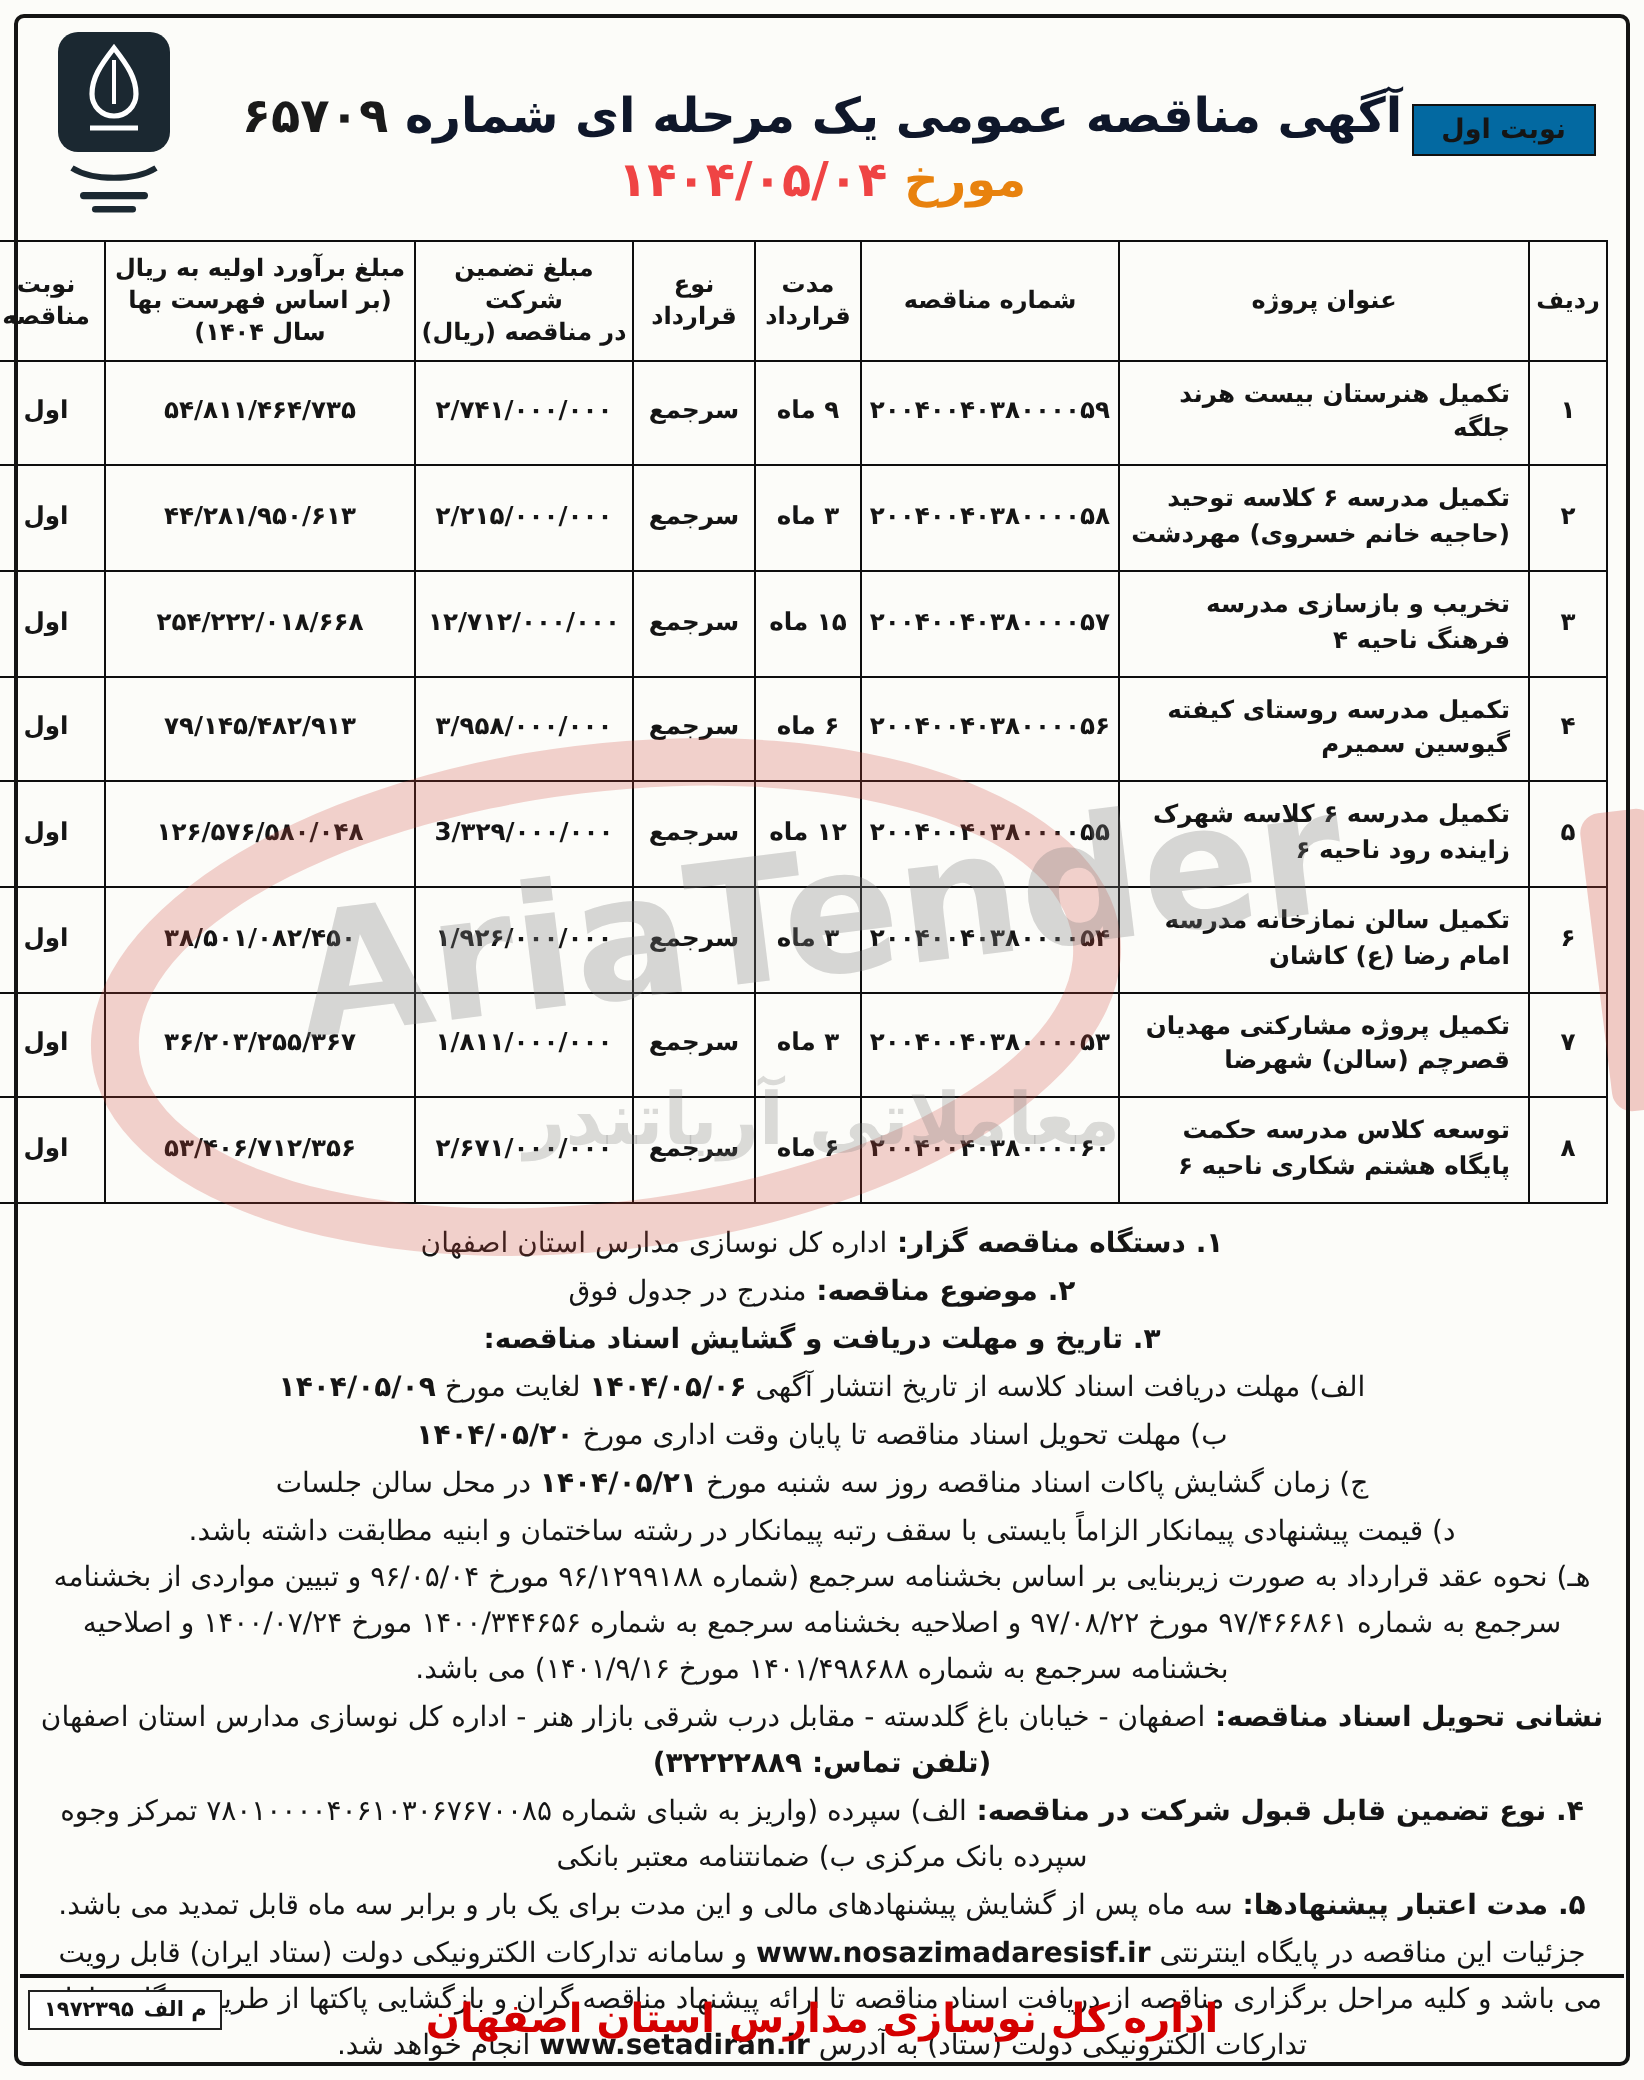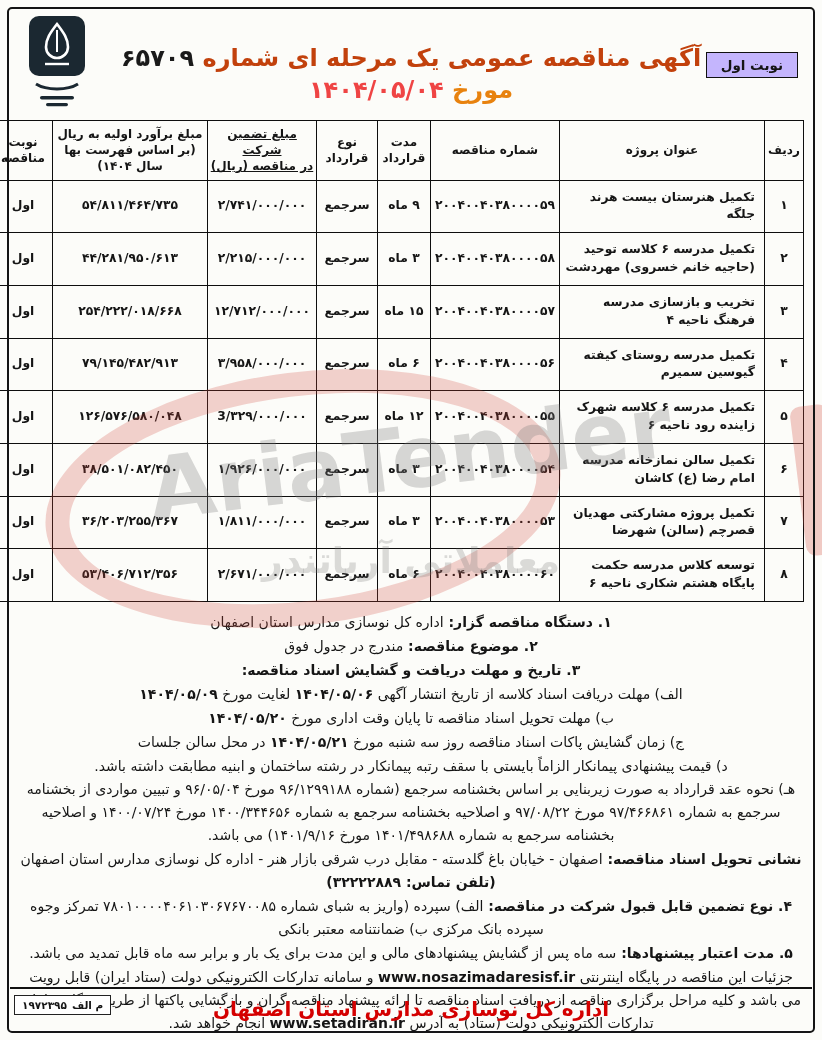--- a/index.html
+++ b/index.html
@@ -16,42 +16,42 @@
     position:absolute;inset:7px;border:2.5px solid #141414;border-radius:5px;
     pointer-events:none;z-index:4;
   }
   .content{position:absolute;inset:10px;padding:2px 8px;z-index:1;}
 
   
   .header{position:relative;height:100px;}
   .emblem{position:absolute;top:2px;left:6px;width:66px;height:96px;}
   .round-box{
     position:absolute;top:40px;right:6px;border:1.6px solid #111;
-    padding:4px 14px;font-size:13.5px;font-weight:700;background:#c4b5fd;
+    padding:4px 14px;font-size:13.5px;font-weight:700;background:#0369a1;
   }
   .page-title{
     text-align:center;padding:30px 90px 0;font-size:24px;font-weight:800;
     line-height:1.35;letter-spacing:.2px;
   }
 
   
   .doc-table{width:100%;border-collapse:collapse;margin-top:8px;table-layout:fixed;background:transparent;}
   .doc-table th,.doc-table td{border:1.7px solid #0e0e0e;vertical-align:middle;}
   .doc-table th{
     font-size:12px;font-weight:800;padding:5px 2px;text-align:center;
     white-space:pre-line;line-height:1.35;
   }
   .doc-table td{font-size:12.3px;font-weight:700;padding:8px 4px;text-align:center;line-height:1.45;}
   .doc-table td.title-cell{text-align:right;padding-right:9px;}
   .doc-table th:nth-child(1){width:34px;}
   .doc-table th:nth-child(2){width:200px;}
   .doc-table th:nth-child(3){width:124px;}
   .doc-table th:nth-child(4){width:48px;}
   .doc-table th:nth-child(5){width:56px;}
-  .doc-table th:nth-child(6){width:104px;text-decoration:underline;}
+  .doc-table th:nth-child(6){width:104px;}
   .doc-table th:nth-child(7){width:150px;}
   .doc-table th:nth-child(8){width:54px;}
 
   
   .notes{margin:9px 2px 0;font-size:14px;line-height:1.64;text-align:center;}
   .note-line{margin-bottom:1px;}
   .notes .b{font-weight:800;}
 
   
   .footer{
@@ -84,21 +84,21 @@
       <svg class="emblem" viewBox="0 0 66 96" aria-hidden="true">
         <rect x="5" y="2" width="56" height="60" rx="10" fill="#1b2831"></rect>
         <path d="M33 10 c-7 9 -11 15 -11 23 a11 11 0 0 0 22 0 c0 -8 -4 -14 -11 -23 z" fill="none" stroke="#ffffff" stroke-width="2.6"></path>
         <path d="M33 16 v22" stroke="#ffffff" stroke-width="2"></path>
         <path d="M21 50 h24" stroke="#ffffff" stroke-width="2.4"></path>
         <path d="M12 70 a26 12 0 0 0 42 0" fill="none" stroke="#1b2831" stroke-width="3"></path>
         <rect x="16" y="82" width="34" height="3.6" rx="1.8" fill="#1b2831"></rect>
         <rect x="22" y="89" width="22" height="3.2" rx="1.6" fill="#1b2831"></rect>
       </svg>
       <div class="round-box">نوبت اول</div>
-      <div class="page-title"><span style="color: #c2410c;">آگهی مناقصه عمومی یک مرحله ای شماره </span><span style="color: rgb(26, 26, 26); text-align: right;">۶۵۷۰۹</span><span style="color: rgb(232, 130, 14);"> مورخ </span><span style="color: #ef4444;">۱۴۰۴/۰۵/۰۴</span></div>
+      <div class="page-title"><span style="color: #0f172a;">آگهی مناقصه عمومی یک مرحله ای شماره </span><span style="color: rgb(26, 26, 26); text-align: right;">۶۵۷۰۹</span><span style="color: rgb(232, 130, 14);"> مورخ </span><span style="color: #ef4444;">۱۴۰۴/۰۵/۰۴</span></div>
     </div>
 
     <table class="doc-table">
       <thead>
         <tr>
             <th>ردیف</th>
             <th>عنوان پروژه</th>
             <th>شماره مناقصه</th>
             <th>مدت
 قرارداد</th>

